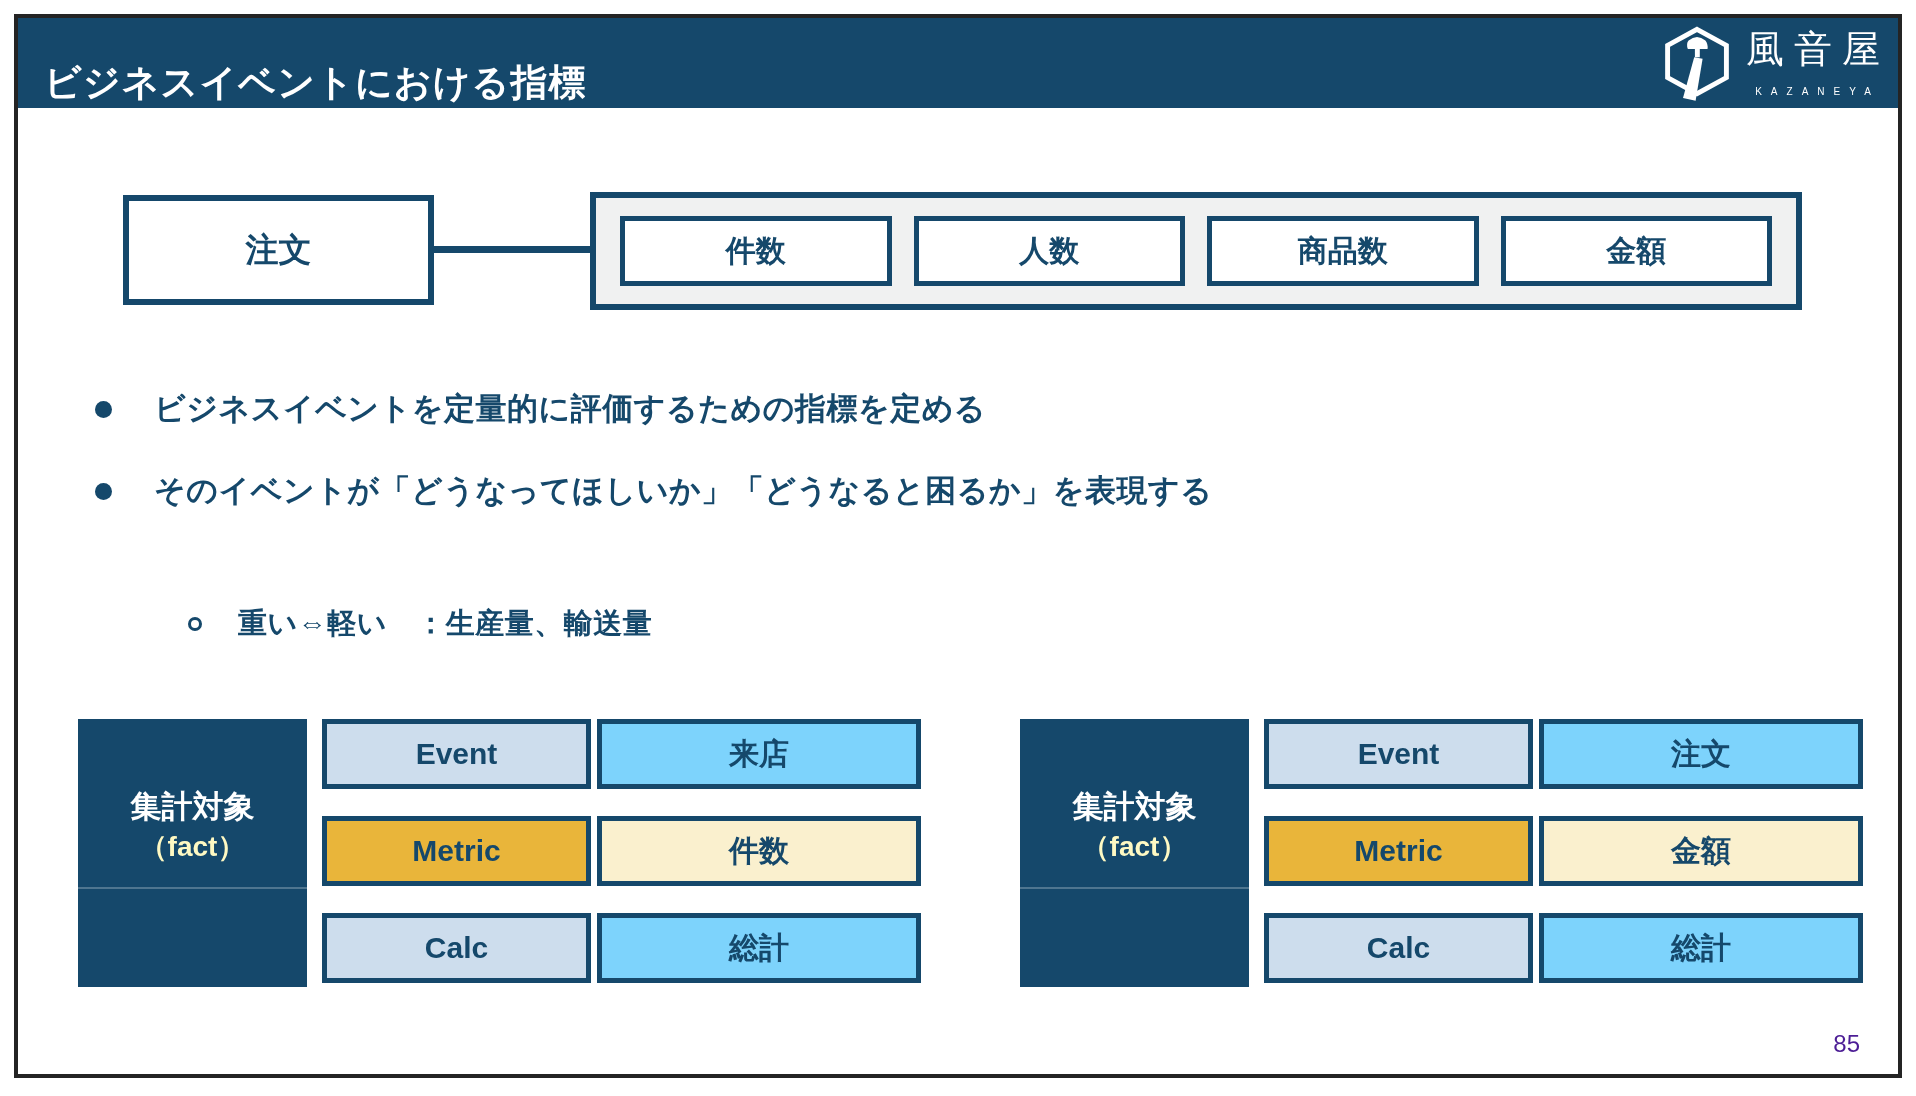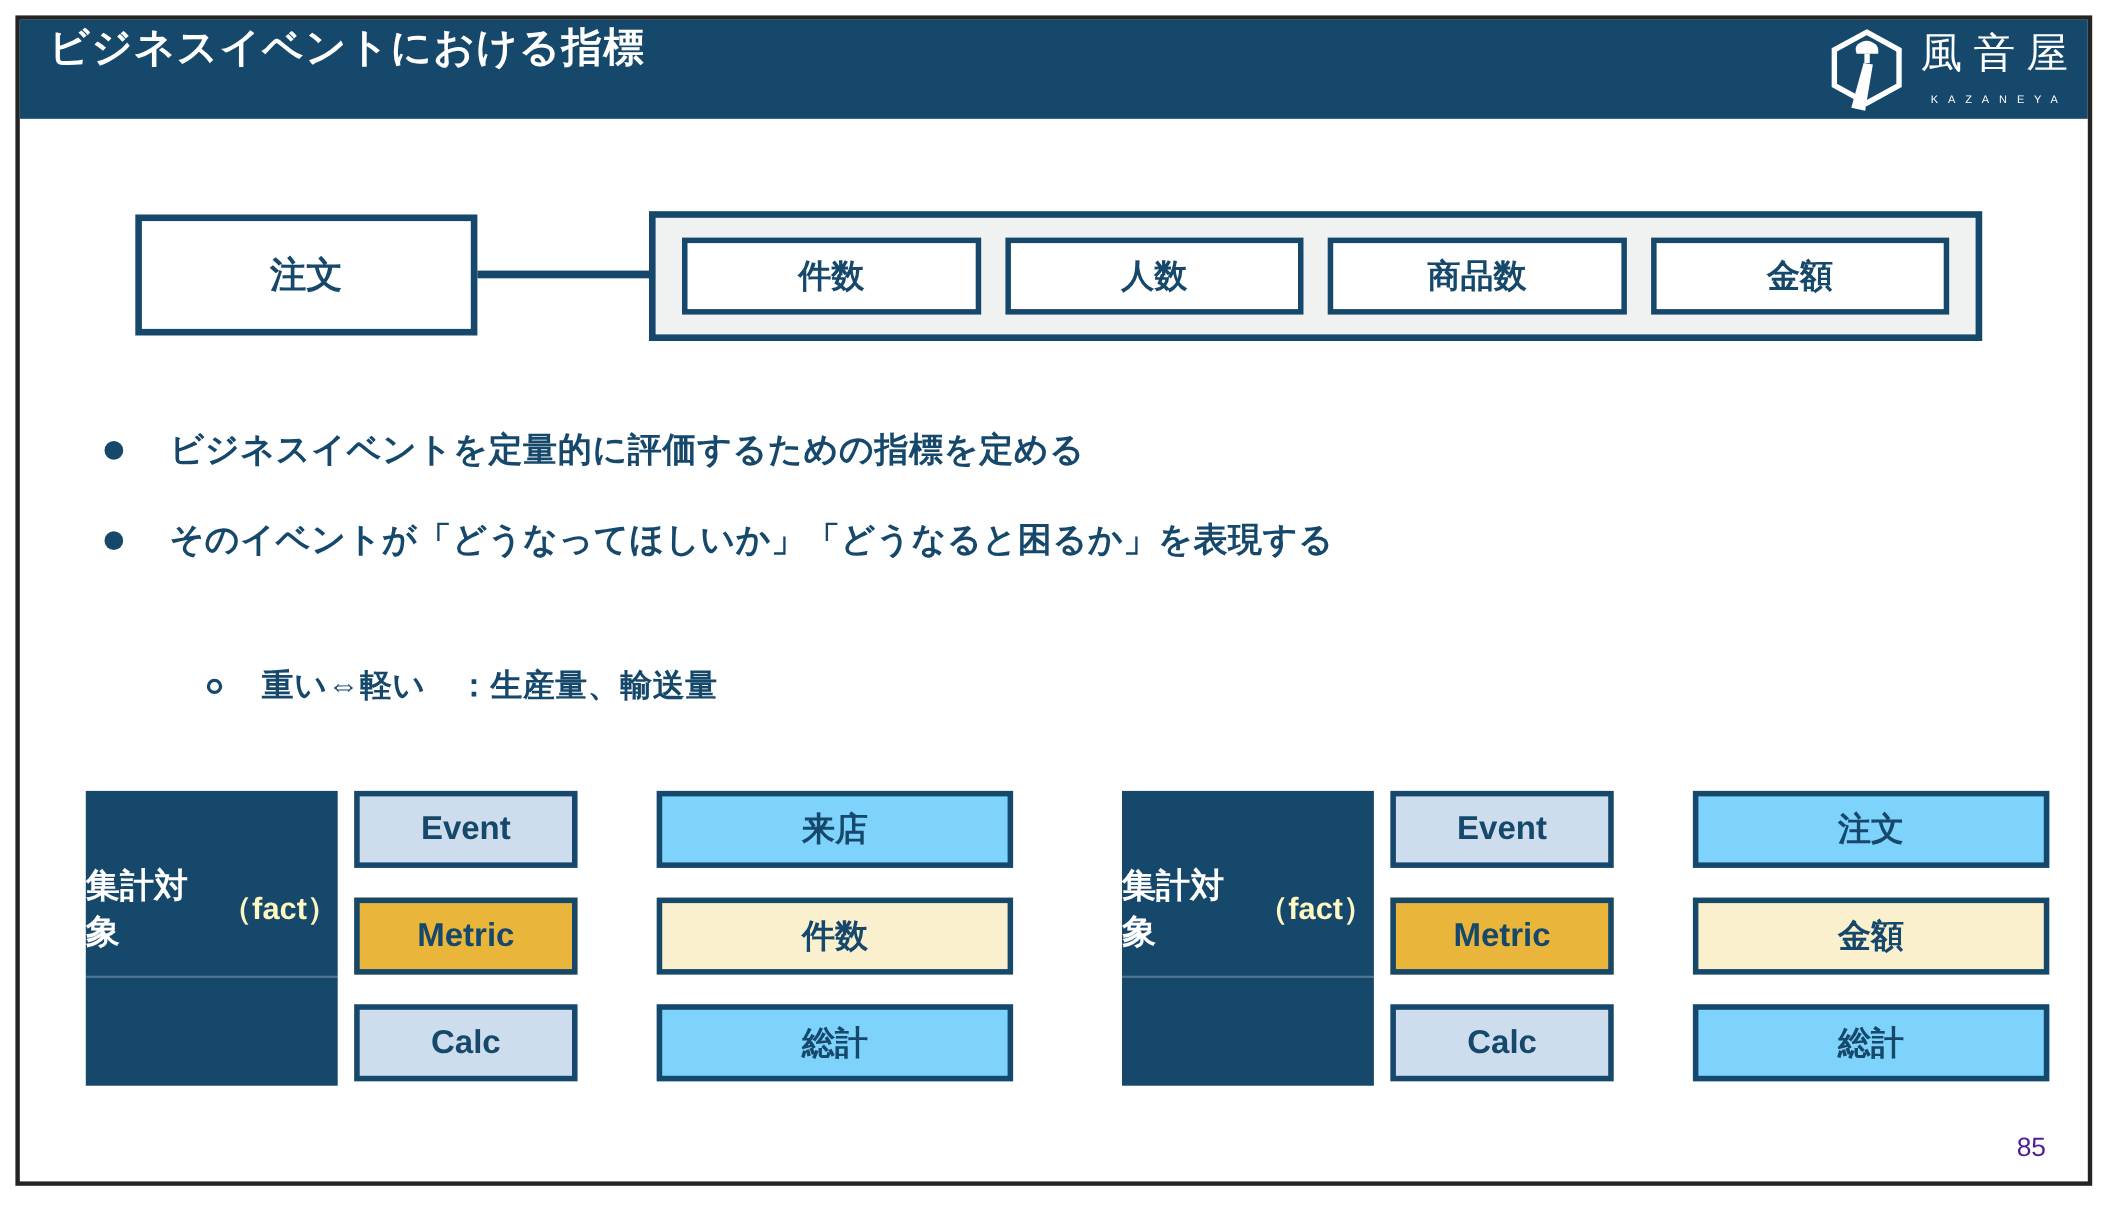--- a/index.html
+++ b/index.html
@@ -13,21 +13,21 @@
     position: absolute;
     left: 14px; top: 14px;
     width: 1888px; height: 1064px;
     border: 4px solid #242424;
     background: #ffffff;
   }
   
   .header-bar {
     position: absolute; left: 0; top: 0; right: 0; height: 90px;
     background: #15486B;
-    display: flex; align-items: flex-start; justify-content: space-between;
+    display: flex; align-items: flex-end; justify-content: space-between;
     padding: 0 18px 0 26px;
   }
   .slide-title {
     color: #ffffff; font-size: 37px; font-weight: bold;
     letter-spacing: 1px;
   }
   .logo { display: flex; align-items: center; gap: 14px; height: 100%; }
   .logo-mark { width: 70px; height: 80px; position: relative; top: 2px; }
   .logo-text { display: flex; flex-direction: column; align-items: center; }
   .logo-brand {
@@ -71,36 +71,36 @@
   .sub-row { position: absolute; left: 170px; display: flex; align-items: center; height: 42px; }
   .bullet-circle {
     width: 14px; height: 14px; border-radius: 50%;
     border: 3px solid #15486B; background: transparent; margin-right: 36px; flex: none;
   }
   .sub-text { font-size: 29px; font-weight: bold; color: #15486B; letter-spacing: 0.5px; }
   
   .fact-block {
     position: absolute; top: 701px; width: 229px; height: 268px;
     background: #15486B;
-    display: flex; flex-direction: row; align-items: center; justify-content: center;
+    display: flex; flex-direction: column; align-items: center; justify-content: center;
     padding-bottom: 54px;
   }
   .fact-block .divider {
     position: absolute; left: 0; right: 0; top: 168px; height: 2px;
     background: rgba(255,255,255,0.25);
   }
   .fact-title-1 { color: #ffffff; font-size: 31px; font-weight: bold; line-height: 1.35; }
   .fact-title-2 { color: #fef9c3; font-size: 28px; font-weight: bold; line-height: 1.35; }
   .row-label, .row-value {
     position: absolute; height: 70px;
     border: 5px solid #15486B;
     display: flex; align-items: center; justify-content: center;
     font-size: 30px; font-weight: bold; color: #15486B;
   }
-  .row-label { width: 203px; }
+  .row-label { width: 269px; }
   .row-value { width: 324px; background: #7dd3fc; }
   .cell-event, .cell-calc { background: #CDDDED; }
   .cell-metric { background: #E9B53A; }
   .val-metric { background: #FAF0CE; }
   .r0 { top: 701px; } .r1 { top: 798px; } .r2 { top: 895px; }
   .g1 .row-label { left: 304px; } .g1 .row-value { left: 579px; }
   .g2 .row-label { left: 1246px; } .g2 .row-value { left: 1521px; }
   
   .page-number {
     position: absolute; right: 38px; bottom: 16px;

